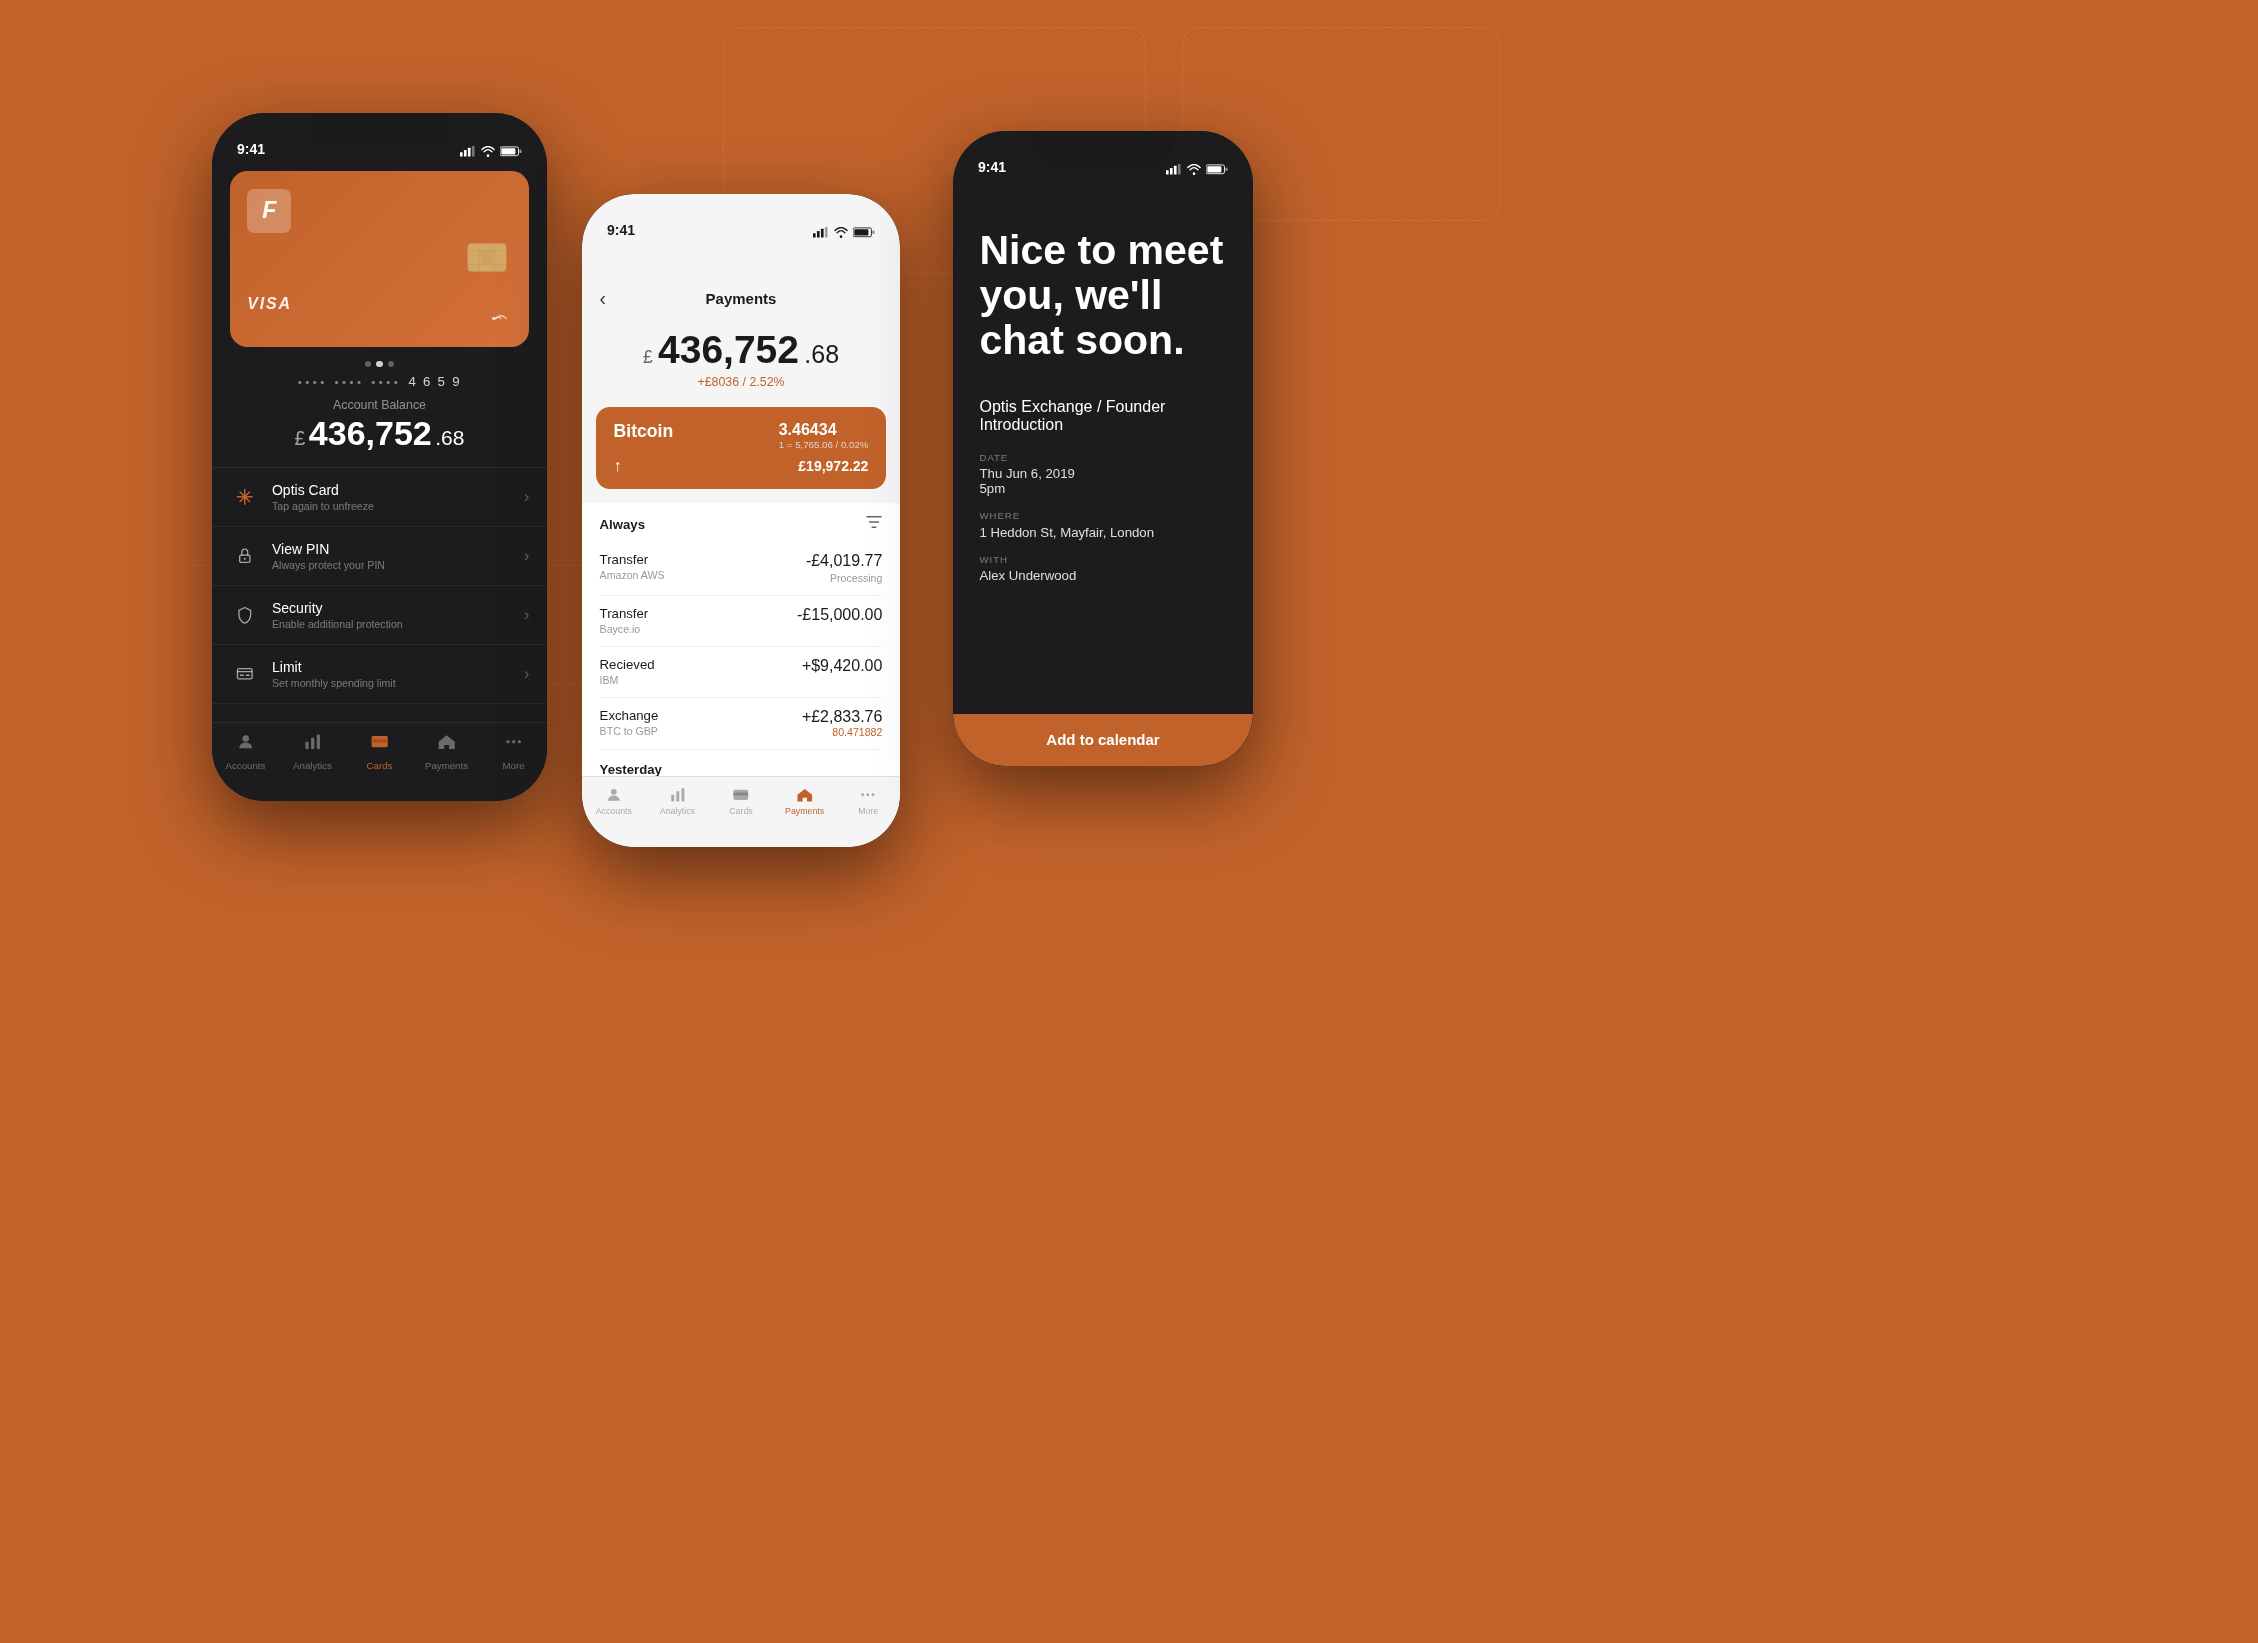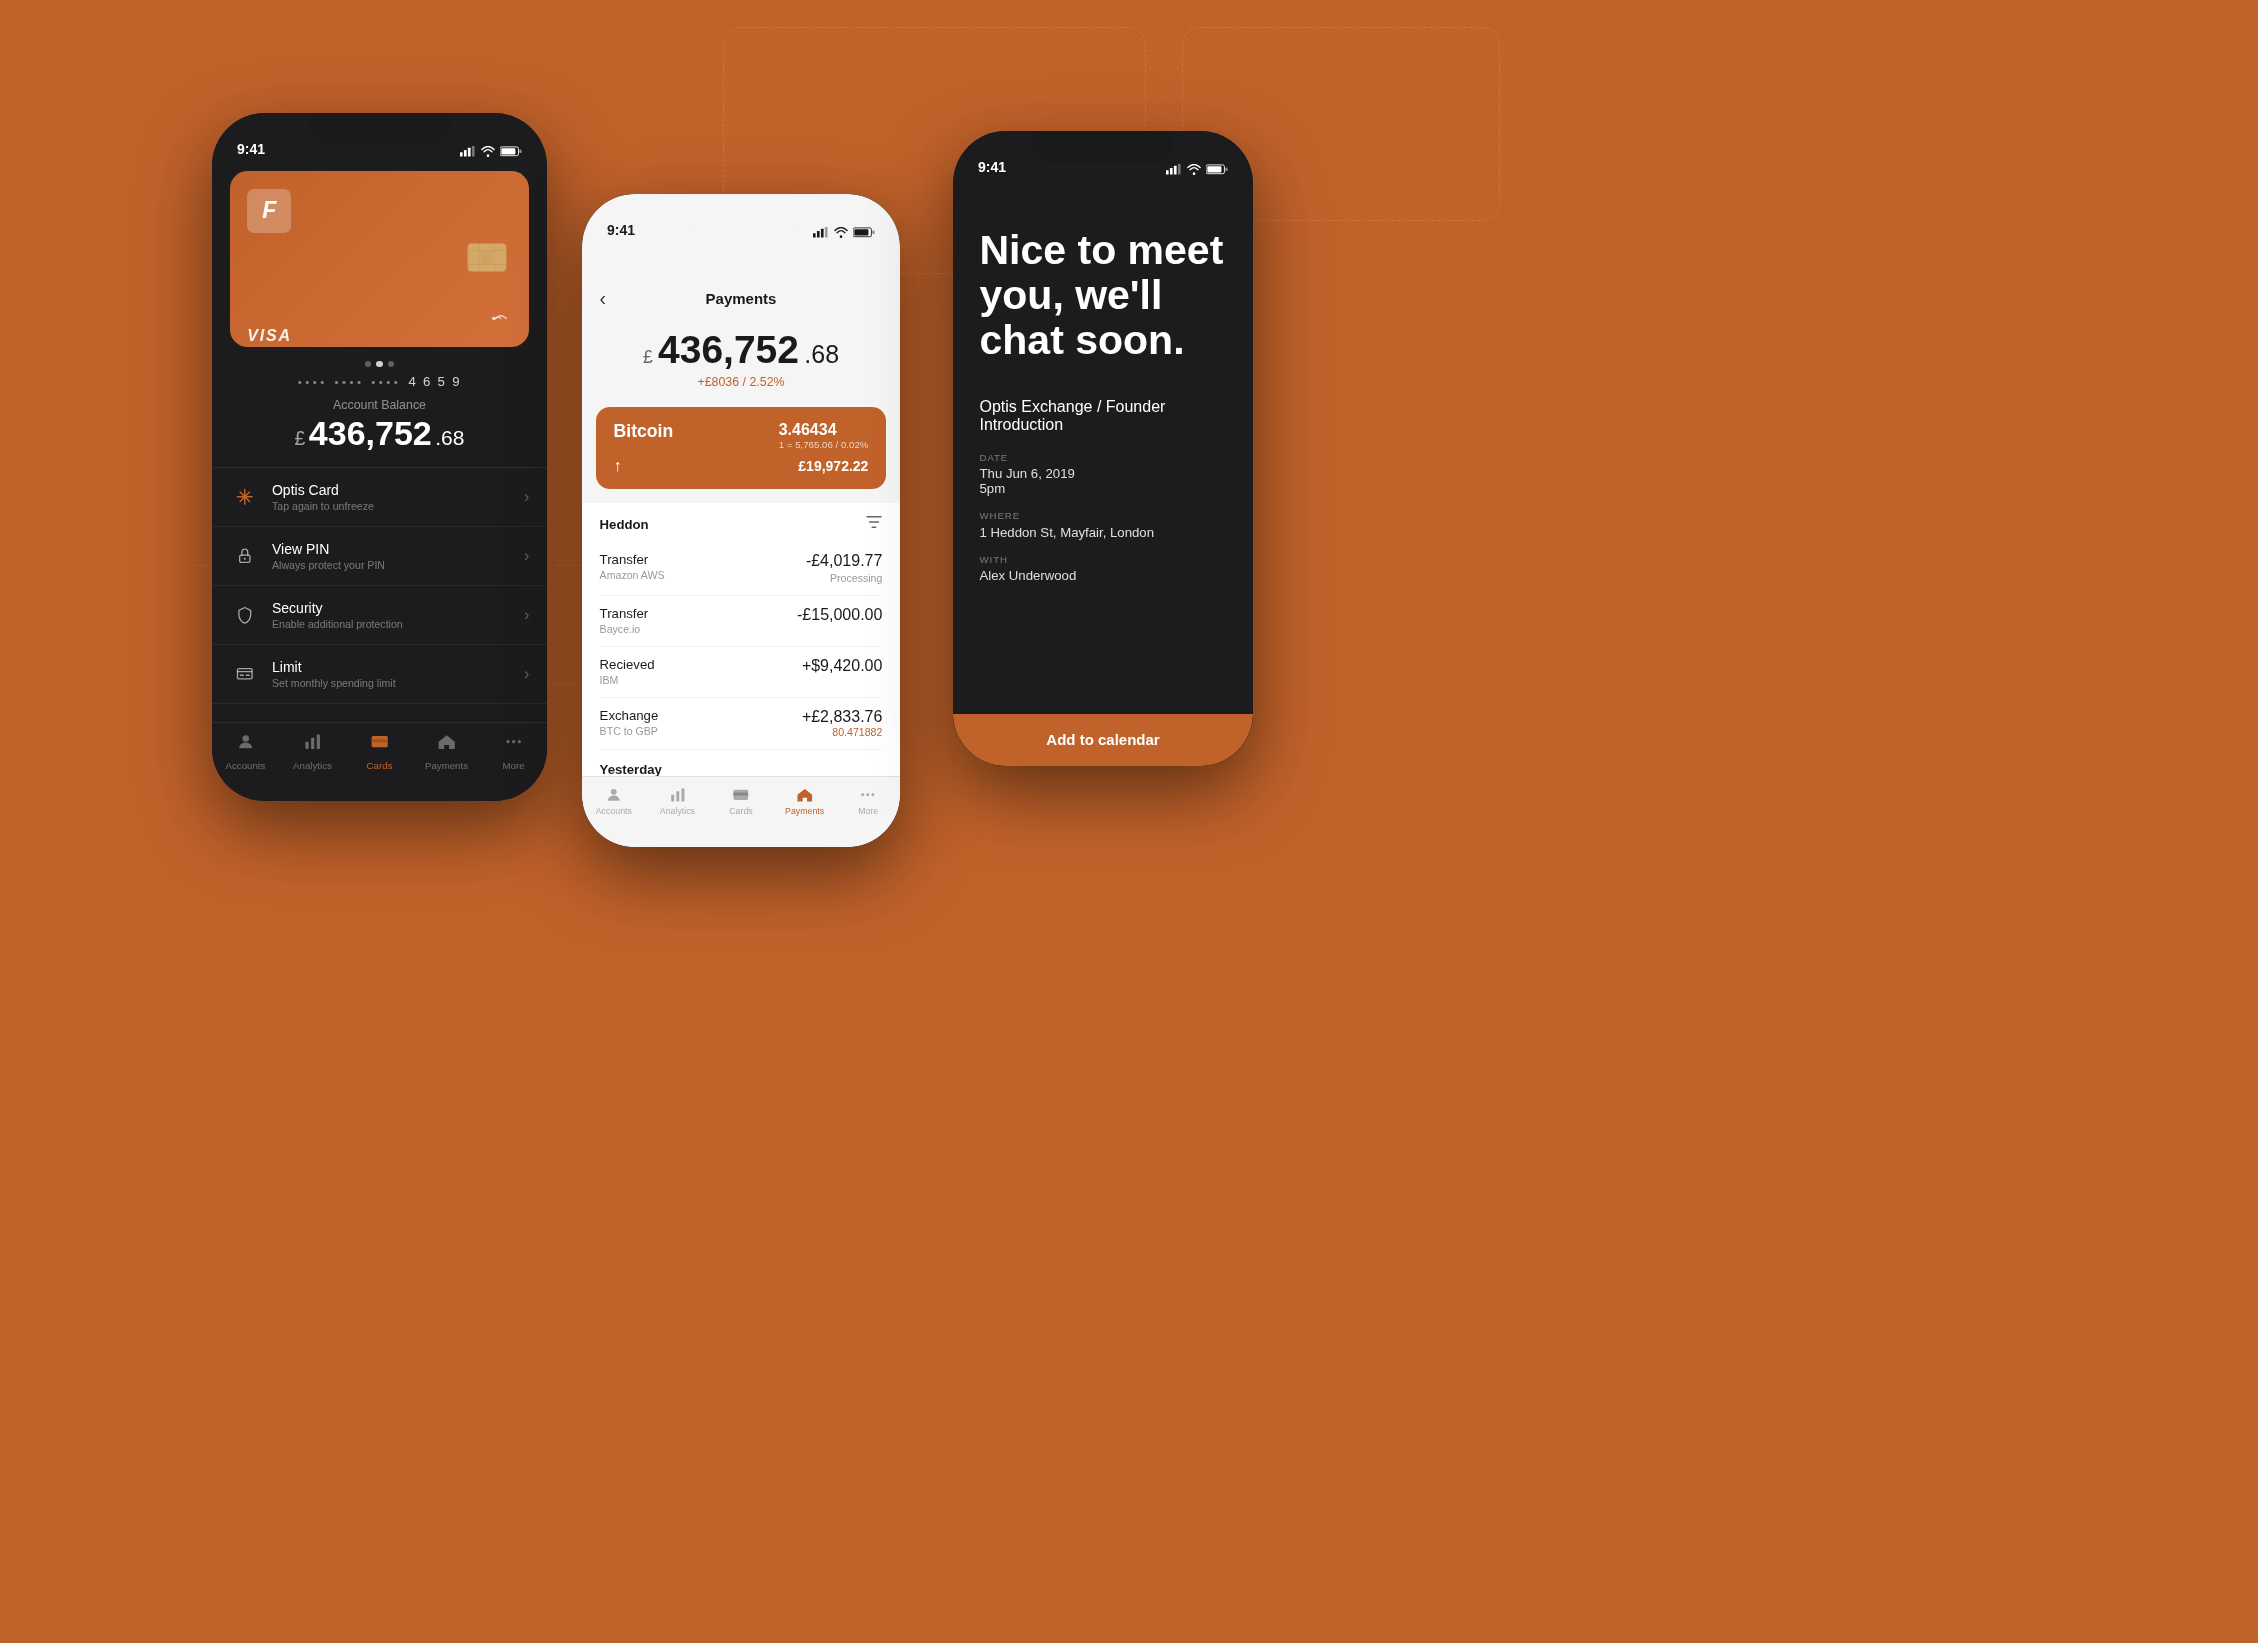--- a/index.html
+++ b/index.html
@@ -127,21 +127,21 @@
       font-style: italic;
     }
     .card-chip {
       position: absolute;
       right: 21px;
       top: 50%;
       transform: translateY(-50%);
     }
     .card-visa {
       position: absolute;
-      bottom: 2px;
+      bottom: 34px;
       left: 17.6px;
       color: rgba(255,255,255,0.9);
       font-size: 16px;
       font-weight: 700;
       font-style: italic;
       letter-spacing: 1.8px;
     }
     .card-contactless {
       position: absolute;
       bottom: 13.2px;
@@ -787,21 +787,21 @@
           </div>
         </div>
         <div class="crypto-card-bottom">
           <span class="crypto-arrow">↑</span>
           <span class="crypto-fiat">£19,972.22</span>
         </div>
       </div>
 
       <div style="background:#fff; padding: 0 17.6px; flex:1;">
         <div class="transactions-header">
-          <span class="transactions-date-label">Heddon</span>
+          <span class="transactions-date-label">Always</span>
           <span class="transactions-filter">
             <svg width="16" height="14" viewBox="0 0 18 16" fill="none">
               <path d="M1 2h16M4 8h10M7 14h4" stroke="#666" stroke-width="1.8" stroke-linecap="round"></path>
             </svg>
           </span>
         </div>
 
         <div class="transaction-item">
           <div class="transaction-left">
             <div class="transaction-type">Transfer</div>

